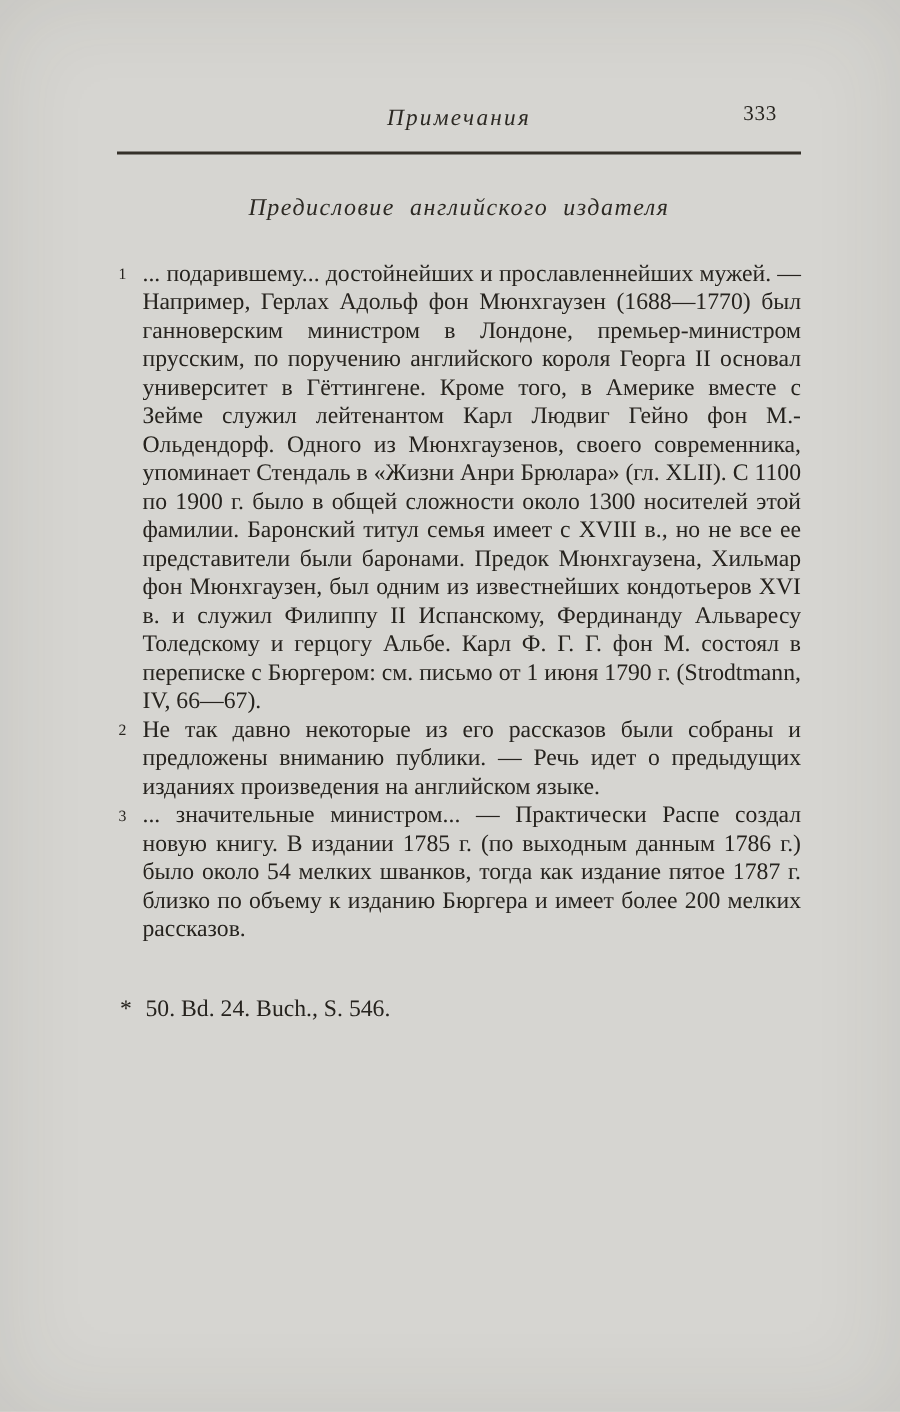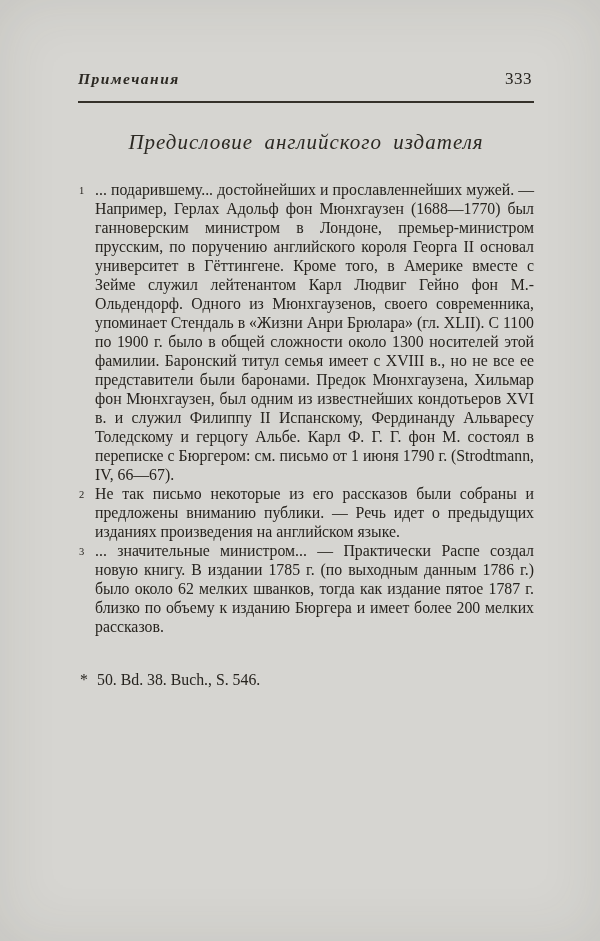--- a/index.html
+++ b/index.html
@@ -22,52 +22,52 @@
     background: #d6d5d1;
     box-shadow: inset 0 0 60px rgba(60,55,45,0.10);
   }
   .page-header {
     position: relative;
     height: 22px;
   }
   .running-title {
     position: absolute;
     left: 0; right: 0;
+    text-align: center;
     font-style: italic;
     font-size: 15.5px;
     letter-spacing: 1.5px;
     color: #2c2923;
-    font-weight: bold;
   }
   .page-number {
     position: absolute;
-    right: 2px;
+    right: 16px;
     top: -1px;
-    font-size: 17px;
+    font-size: 14px;
     letter-spacing: 0.5px;
   }
   .header-rule {
     height: 2px;
     background: #35312a;
     margin-top: 9px;
   }
   .body-text {
     font-size: 15.8px;
     line-height: 19px;
     text-align: justify;
   }
   .intro {
     margin: 22px 0 0 17px;
   }
   .section-title {
     margin: 27px 0 25px 0;
     text-align: center;
     font-style: italic;
     font-weight: normal;
-    font-size: 21px;
+    font-size: 16px;
     letter-spacing: 1px;
     word-spacing: 5px;
     color: #2c2923;
   }
   .notes {
     margin-left: 17px;
   }
   .note {
     position: relative;
     margin: 0;
@@ -112,27 +112,27 @@
 
   <h2 class="section-title">Предисловие английского издателя</h2>
 
   <div class="notes">
 
     <div class="body-text note">
       <span class="note-number">1</span><span class="lemma">... подарившему... достойнейших и прославленнейших мужей.</span><span class="note-text"> — Например, Герлах Адольф фон Мюнхгаузен (1688—1770) был ганноверским министром в Лондоне, премьер-министром прусским, по поручению английского короля Георга II основал университет в Гёттингене. Кроме того, в Америке вместе с Зейме служил лейтенантом Карл Людвиг Гейно фон М.-Ольдендорф. Одного из Мюнхгаузенов, своего современника, упоминает Стендаль в «Жизни Анри Брюлара» (гл. XLII). С 1100 по 1900 г. было в общей сложности около 1300 носителей этой фамилии. Баронский титул семья имеет с XVIII в., но не все ее представители были баронами. Предок Мюнхгаузена, Хильмар фон Мюнхгаузен, был одним из известнейших кондотьеров XVI в. и служил Филиппу II Испанскому, Фердинанду Альваресу Толедскому и герцогу Альбе. Карл Ф. Г. Г. фон М. состоял в переписке с Бюргером: см. письмо от 1 июня 1790 г. (Strodtmann, IV, 66—67).</span>
     </div>
 
     <div class="body-text note">
-      <span class="note-number">2</span><span class="lemma">Не так письмо некоторые из его рассказов были собраны и предложены вниманию публики.</span><span class="note-text"> — Речь идет о предыдущих изданиях произведения на английском языке.</span>
+      <span class="note-number">2</span><span class="lemma">Не так давно некоторые из его рассказов были собраны и предложены вниманию публики.</span><span class="note-text"> — Речь идет о предыдущих изданиях произведения на английском языке.</span>
     </div>
 
     <div class="body-text note">
-      <span class="note-number">3</span><span class="lemma">... значительные министром...</span><span class="note-text"> — Практически Распе создал новую книгу. В издании 1785 г. (по выходным данным 1786 г.) было около 62 мелких шванков, тогда как издание пятое 1787 г. близко по объему к изданию Бюргера и имеет более 200 мелких рассказов.</span>
+      <span class="note-number">3</span><span class="lemma">... значительные министром...</span><span class="note-text"> — Практически Распе создал новую книгу. В издании 1785 г. (по выходным данным 1786 г.) было около 54 мелких шванков, тогда как издание пятое 1787 г. близко по объему к изданию Бюргера и имеет более 200 мелких рассказов.</span>
     </div>
 
   </div>
 
   <div class="footnote">
     <span class="fn-marker">*</span>
-    <div>50. Bd. 38. Buch., S. 546.</div>
+    <div>50. Bd. 24. Buch., S. 546.</div>
   </div>
 
 </div>
 
 </body></html>

